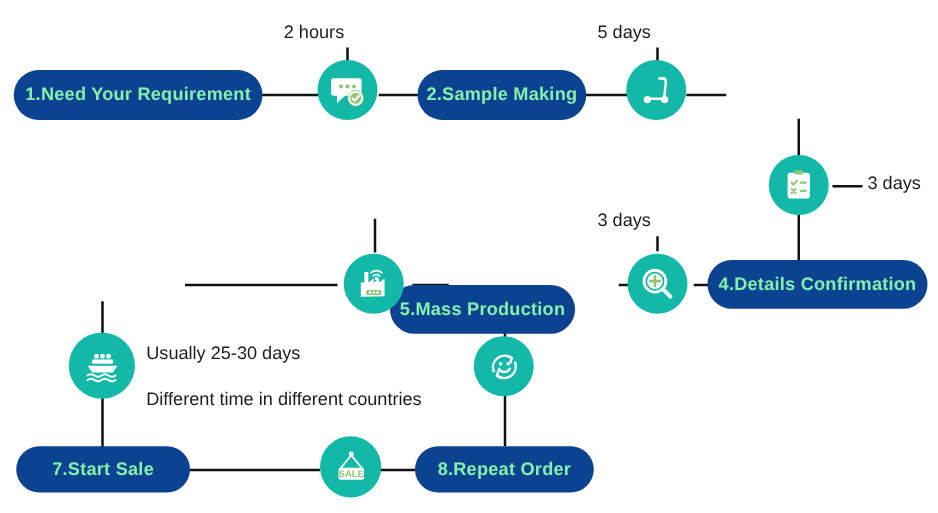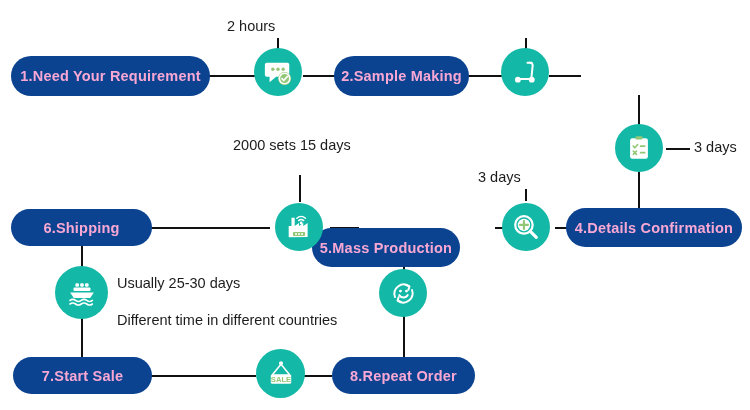--- a/index.html
+++ b/index.html
@@ -13,21 +13,21 @@
   #diagram {
     position: relative;
     width: 750px;
     height: 410px;
     background: #ffffff;
     overflow: hidden;
   }
   .pill {
     position: absolute;
     background: #0b4391;
-    color: #f9a8d4;
+    color: #86efac;
     border-radius: 22px;
     display: flex;
     align-items: center;
     justify-content: center;
     font-weight: bold;
     font-size: 14.5px;
     letter-spacing: 0.2px;
     white-space: nowrap;
     z-index: 4;
     box-sizing: border-box;
@@ -103,21 +103,20 @@
 
   <div class="pill" style="left:11px; top:56px; width:199px; height:40px;">1.Need Your Requirement</div>
 
   <div class="pill" style="left:334px; top:56px; width:135px; height:40px;">2.Sample Making</div>
 
 
   <div class="pill" style="left:566px; top:208px; width:176px; height:39px;">4.Details Confirmation</div>
 
   <div class="pill" style="left:312px; top:208px; width:148px; height:39px;margin-top:20px;">5.Mass Production</div>
 
-  <div class="pill" style="left:11px; top:209px; width:141px; height:37px;">6.Shipping</div>
 
   <div class="pill" style="left:13px; top:357px; width:139px; height:37px;">7.Start Sale</div>
 
   <div class="pill" style="left:332px; top:357px; width:143px; height:37px;">8.Repeat Order</div>
 
   <div class="node" style="left:254px; top:48px; width:48px; height:48px;">
     <span>
       <svg width="30" height="30" viewBox="0 0 32 32">
         <path d="M4 6 h22 a2 2 0 0 1 2 2 v11 a2 2 0 0 1 -2 2 h-12 l-7 6 v-6 h-3 a2 2 0 0 1 -2 -2 v-11 a2 2 0 0 1 2 -2 z" fill="#ffffff"></path>
         <circle cx="10.5" cy="13" r="1.8" fill="#92c777"></circle>
@@ -216,23 +215,23 @@
         <path d="M13.4 24.8 l-3.6 -1.4 l1.2 -3.6" fill="none" stroke="#ffffff" stroke-width="2" stroke-linecap="round" stroke-linejoin="round"></path>
         <circle cx="12.9" cy="13.5" r="1.5" fill="#ffffff"></circle>
         <circle cx="19.1" cy="13.5" r="1.5" fill="#ffffff"></circle>
         <path d="M11.6 17.6 a5 5 0 0 0 8.8 0" fill="none" stroke="#ffffff" stroke-width="2" stroke-linecap="round"></path>
       </svg>
     </span>
   </div>
 
   <div class="lbl center" style="left:227px; top:18px; width:100px;">2 hours</div>
 
+  <div class="lbl center" style="left:478px; top:18px; width:95px;">5 days</div>
 
   <div class="lbl" style="left:694px; top:139px;">3 days</div>
 
   <div class="lbl center" style="left:478px; top:169px; width:95px;">3 days</div>
 
-  <div class="lbl" style="left:233px; top:137px;">2000 sets 15 days</div>
 
   <div class="lbl" style="left:117px; top:275px;">Usually 25-30 days</div>
   <div class="lbl" style="left:117px; top:312px;">Different time in different countries</div>
 
 </div>
 
 </body></html>

